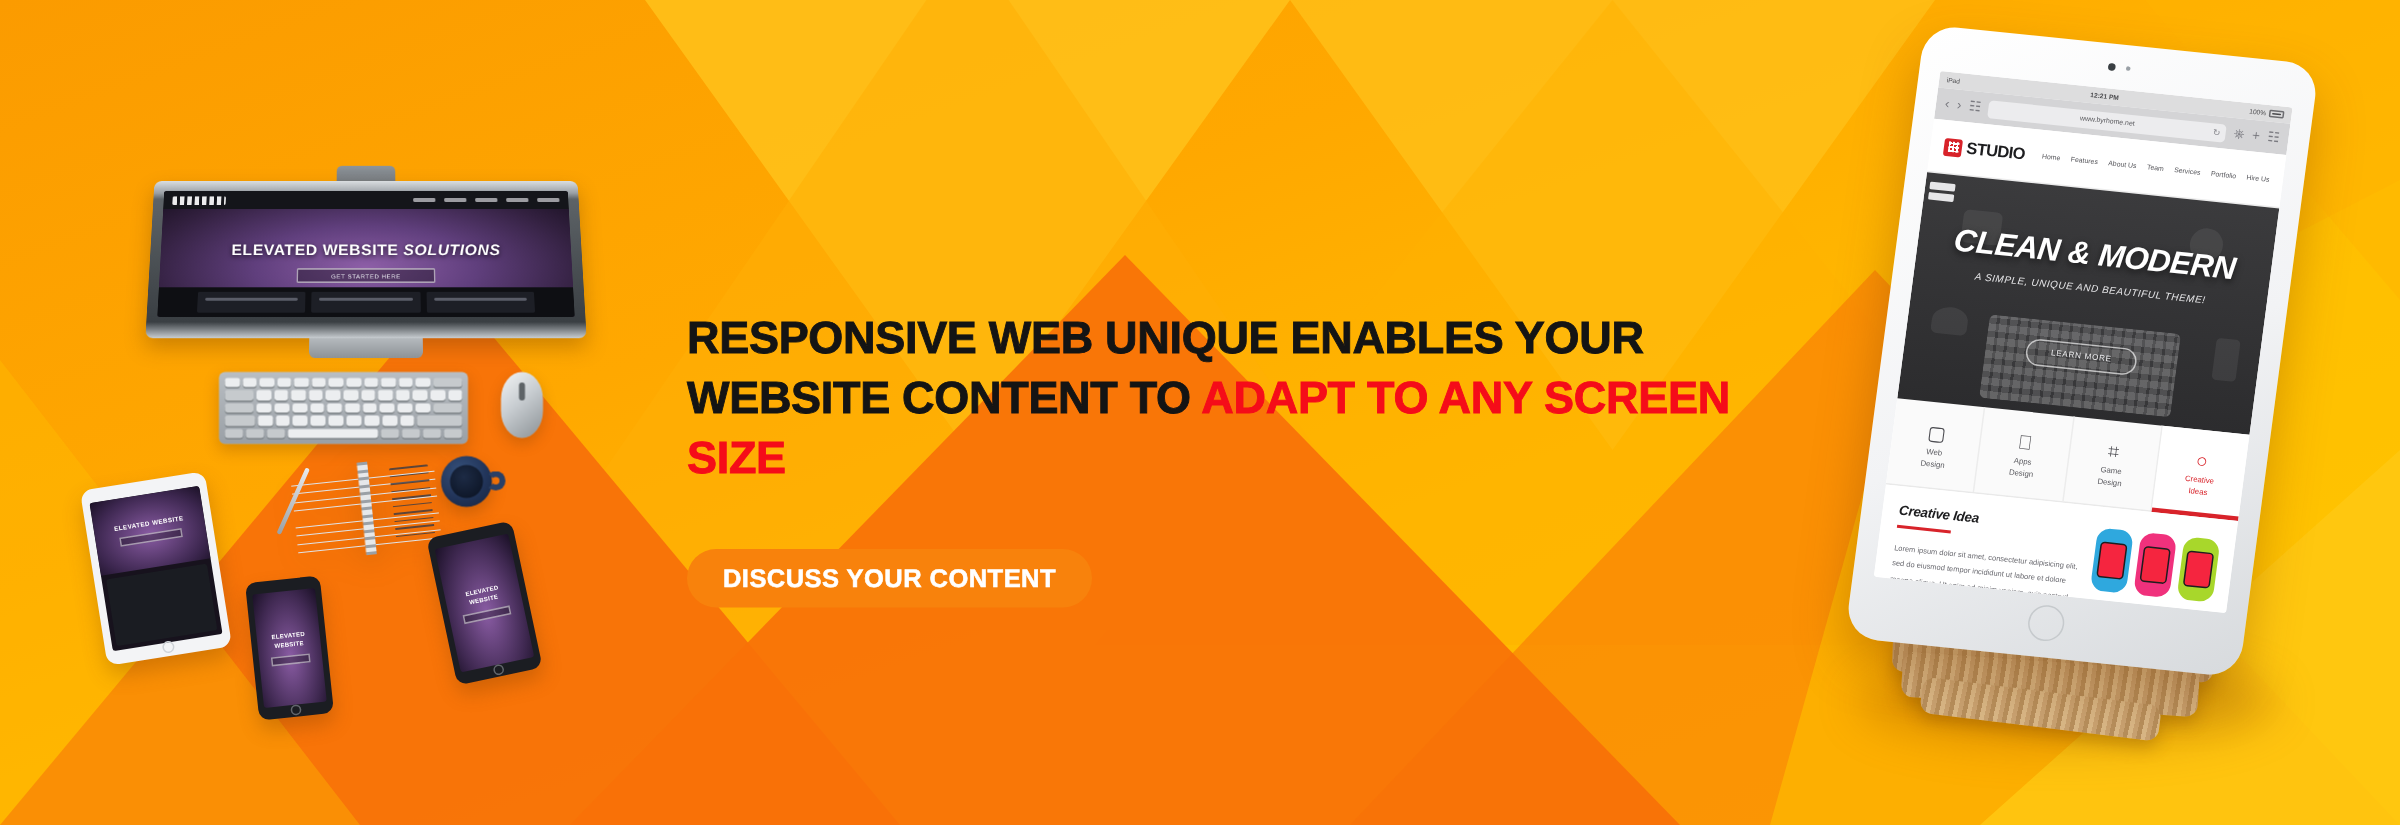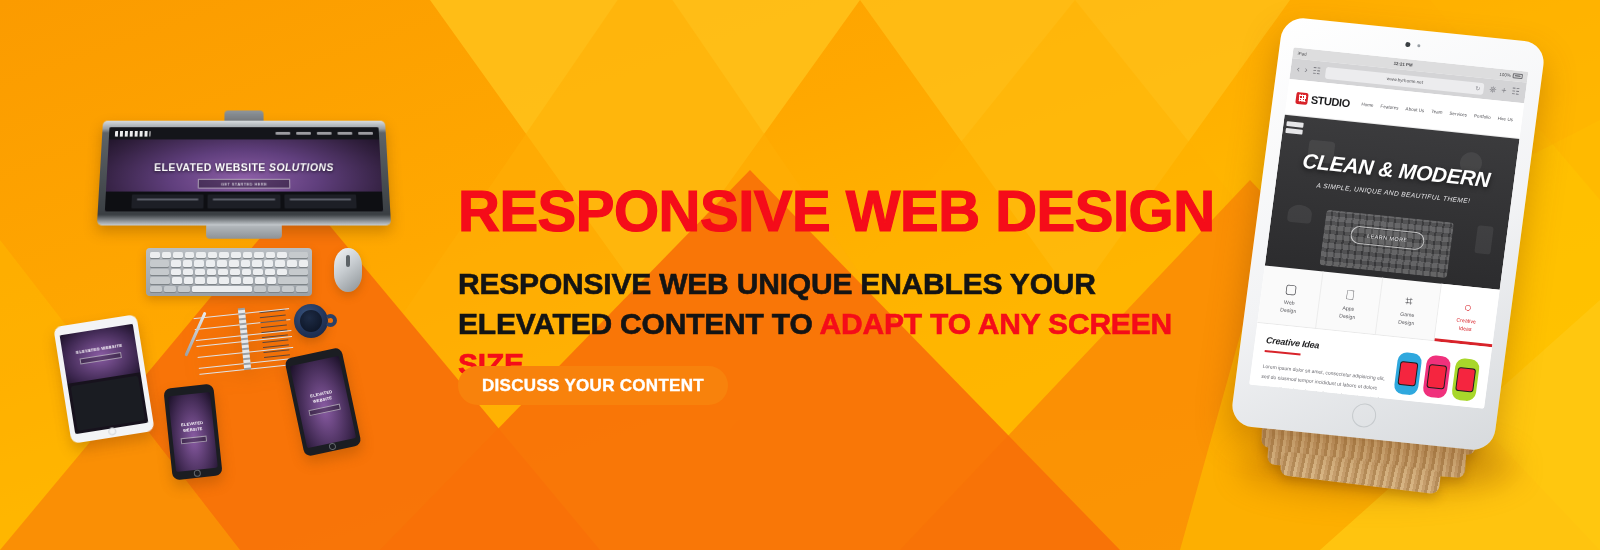--- a/index.html
+++ b/index.html
@@ -383,24 +383,23 @@
     <div class="phone ph2">
       <div class="scr">
         <b>ELEVATED WEBSITE </b>
         <i></i>
       </div>
       <div class="hm"></div>
     </div>
   </div>
 
   <div class="copy">
-    <h1 class="headline">RESPONSIVE WEB DESIGN</h1>
     <p class="subhead">
       <span>RESPONSIVE WEB UNIQUE ENABLES YOUR</span><br>
-      <span>ELEVATED CONTENT TO </span><span class="hl">ADAPT TO ANY SCREEN SIZE</span>
+      <span>WEBSITE CONTENT TO </span><span class="hl">ADAPT TO ANY SCREEN SIZE</span>
     </p>
   </div>
   <button class="cta">DISCUSS YOUR CONTENT</button>
 
   <div class="scene-right">
     <div class="tabR-shadow"></div>
 
     <div class="stand">
       <div class="slab s1"></div>
         <div class="slab s2"></div>

